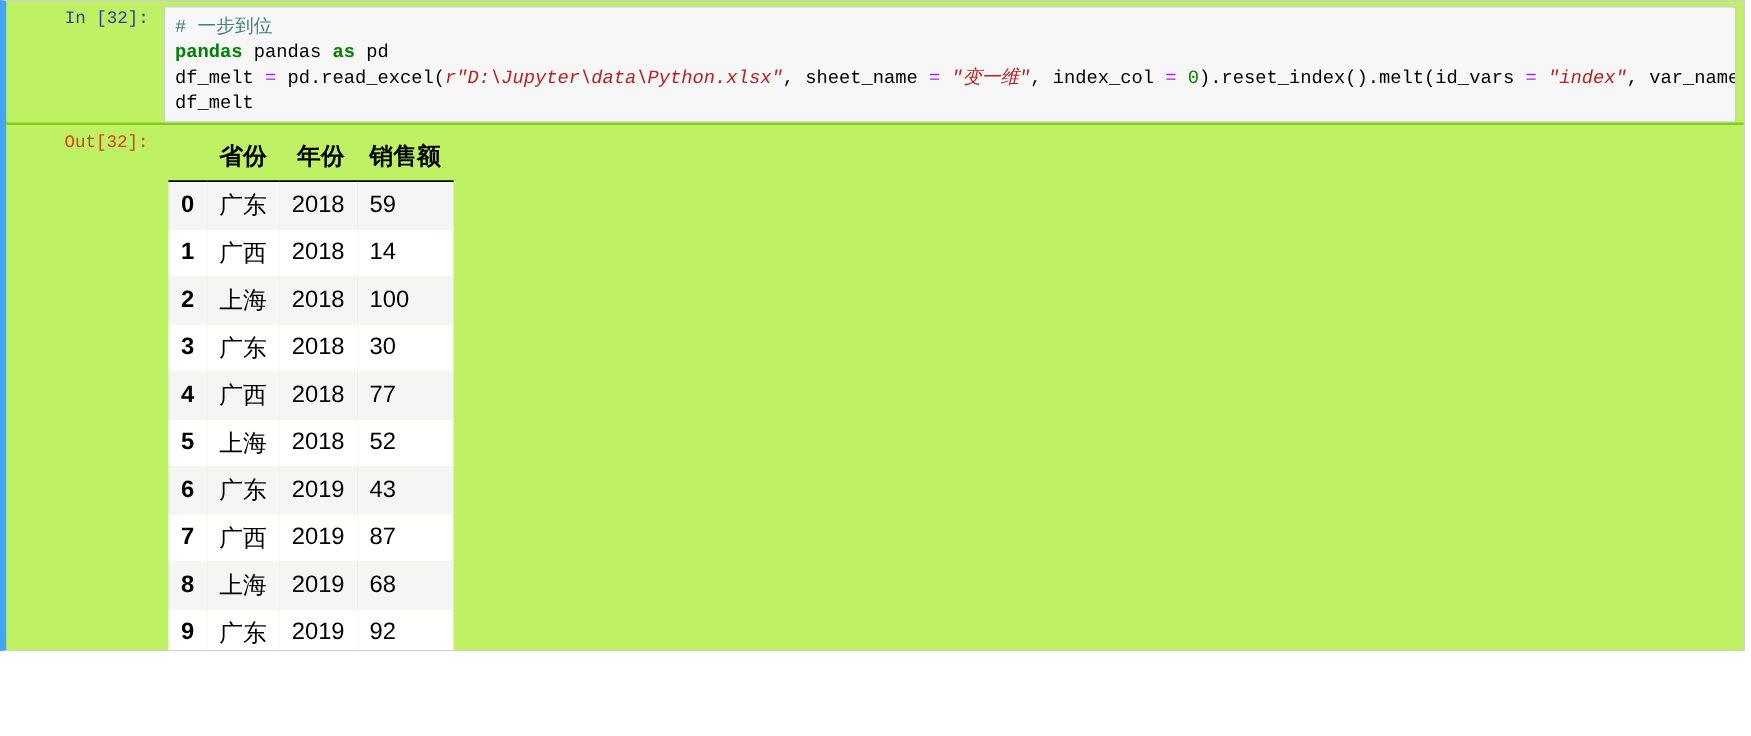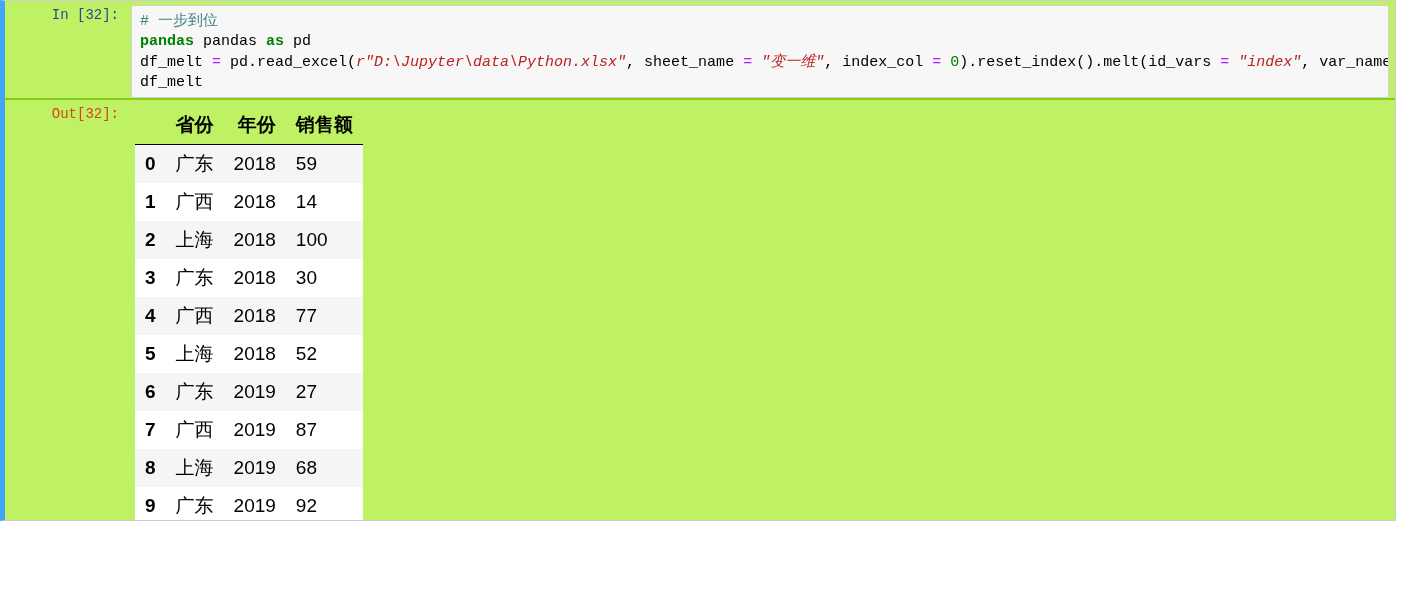--- a/index.html
+++ b/index.html
@@ -195,21 +195,21 @@
             <tr>
               <th>5</th>
               <td>上海</td>
               <td>2018</td>
               <td>52</td>
             </tr>
             <tr>
               <th>6</th>
               <td>广东</td>
               <td>2019</td>
-              <td>27</td>
+              <td>43</td>
             </tr>
             <tr>
               <th>7</th>
               <td>广西</td>
               <td>2019</td>
               <td>87</td>
             </tr>
             <tr>
               <th>8</th>
               <td>上海</td>

